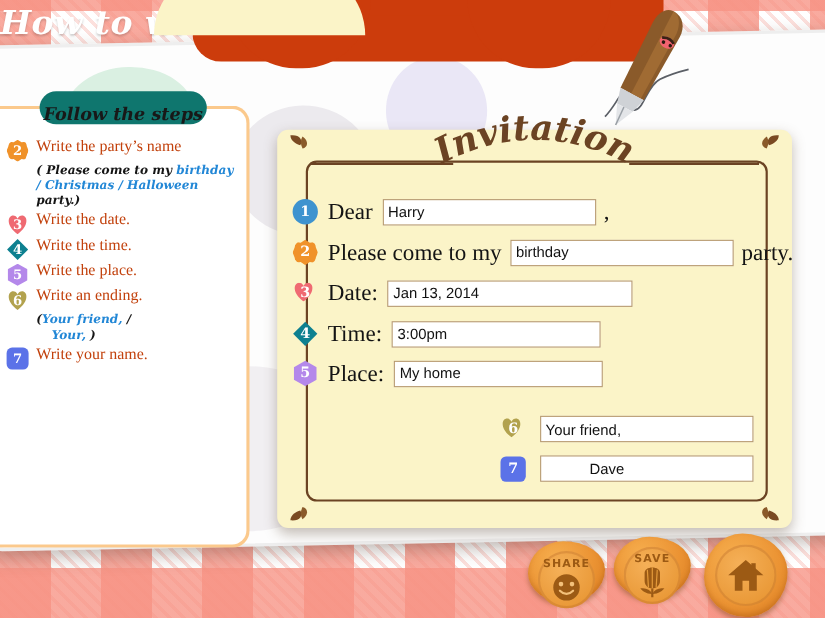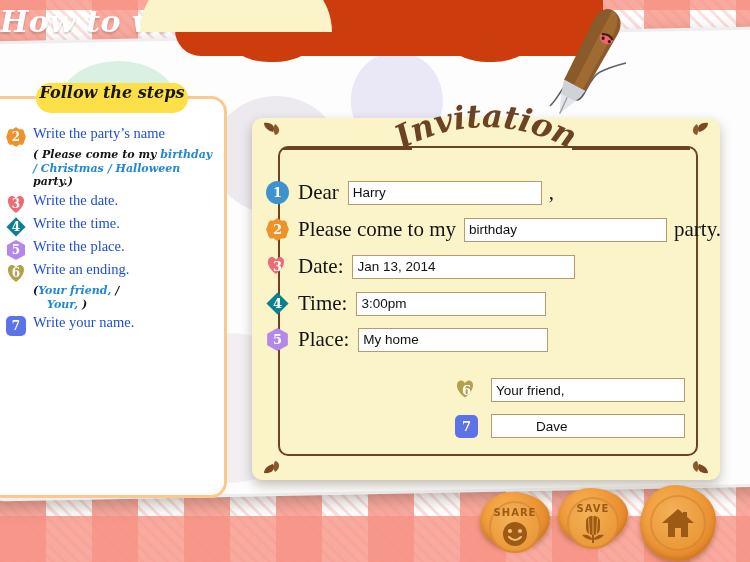--- a/index.html
+++ b/index.html
@@ -71,22 +71,22 @@
   #squiggle{position:absolute;left:548px;top:60px;width:80px;height:50px;z-index:5;}
 
   
   #sidebar{
     position:absolute;left:-14px;top:96px;width:238px;height:396px;
     background:#ffffff;border:3px solid #fbc98c;border-left:none;
     border-radius:0 16px 16px 0;z-index:8;
   }
   #steps-pill{
     position:absolute;left:50px;top:-16px;width:152px;height:30px;
-    background:#fde047;border-radius:16px;z-index:9;
-    display:flex;align-items:flex-start;justify-content:center;
+    background:#0f766e;border-radius:16px;z-index:9;
+    display:flex;align-items:flex-end;justify-content:center;
   }
   #steps-pill span{
     font-family:"DejaVu Serif",serif;font-weight:bold;font-style:italic;
     font-size:16px;color:#181818;
   }
   .step{display:flex;align-items:flex-start;margin:0 0 1px 0;}
   #steps-list{position:absolute;left:20px;top:26px;width:212px;}
   .badge{
     flex:0 0 auto;width:20px;height:20px;margin-right:7px;margin-top:2px;
     display:flex;align-items:center;justify-content:center;
@@ -96,21 +96,21 @@
   .sh-circle{border-radius:50%;}
   .sh-flower{
     border-radius:48% 52% 45% 55% / 52% 45% 55% 48%;
     clip-path:polygon(50% 0%,68% 12%,88% 9%,92% 30%,100% 50%,92% 70%,88% 91%,68% 88%,50% 100%,32% 88%,12% 91%,8% 70%,0% 50%,8% 30%,12% 9%,32% 12%);
   }
   .sh-heart{clip-path:path("M10 19 C -1 11, 1 2, 6 2 C 9 2, 10 5, 10 5 C 10 5, 11 2, 14 2 C 19 2, 21 11, 10 19 Z");}
   .sh-diamond{clip-path:polygon(50% 2%,98% 50%,50% 98%,2% 50%);}
   .sh-hex{clip-path:polygon(50% 0%,95% 25%,95% 75%,50% 100%,5% 75%,5% 25%);border-radius:4px;}
   .sh-sq{border-radius:5px;}
   .step-text{
-    font-family:"Liberation Serif",serif;font-size:14.5px;color:#1d4ed8;
+    font-family:"Liberation Serif",serif;font-size:14.5px;color:#c2410c;
     line-height:1.18;
   }
   .ex{font-family:"DejaVu Serif",serif;font-style:italic;font-weight:bold;font-size:11px;line-height:1.24;color:#151515;}
   .ex .blue{color:#2287d6;}
   #step2-example{margin:1px 0 3px 27px;width:180px;}
   #step6-example{margin:1px 0 3px 27px;width:180px;}
 
   
   #card{
     position:absolute;left:252px;top:118px;width:468px;height:362px;

